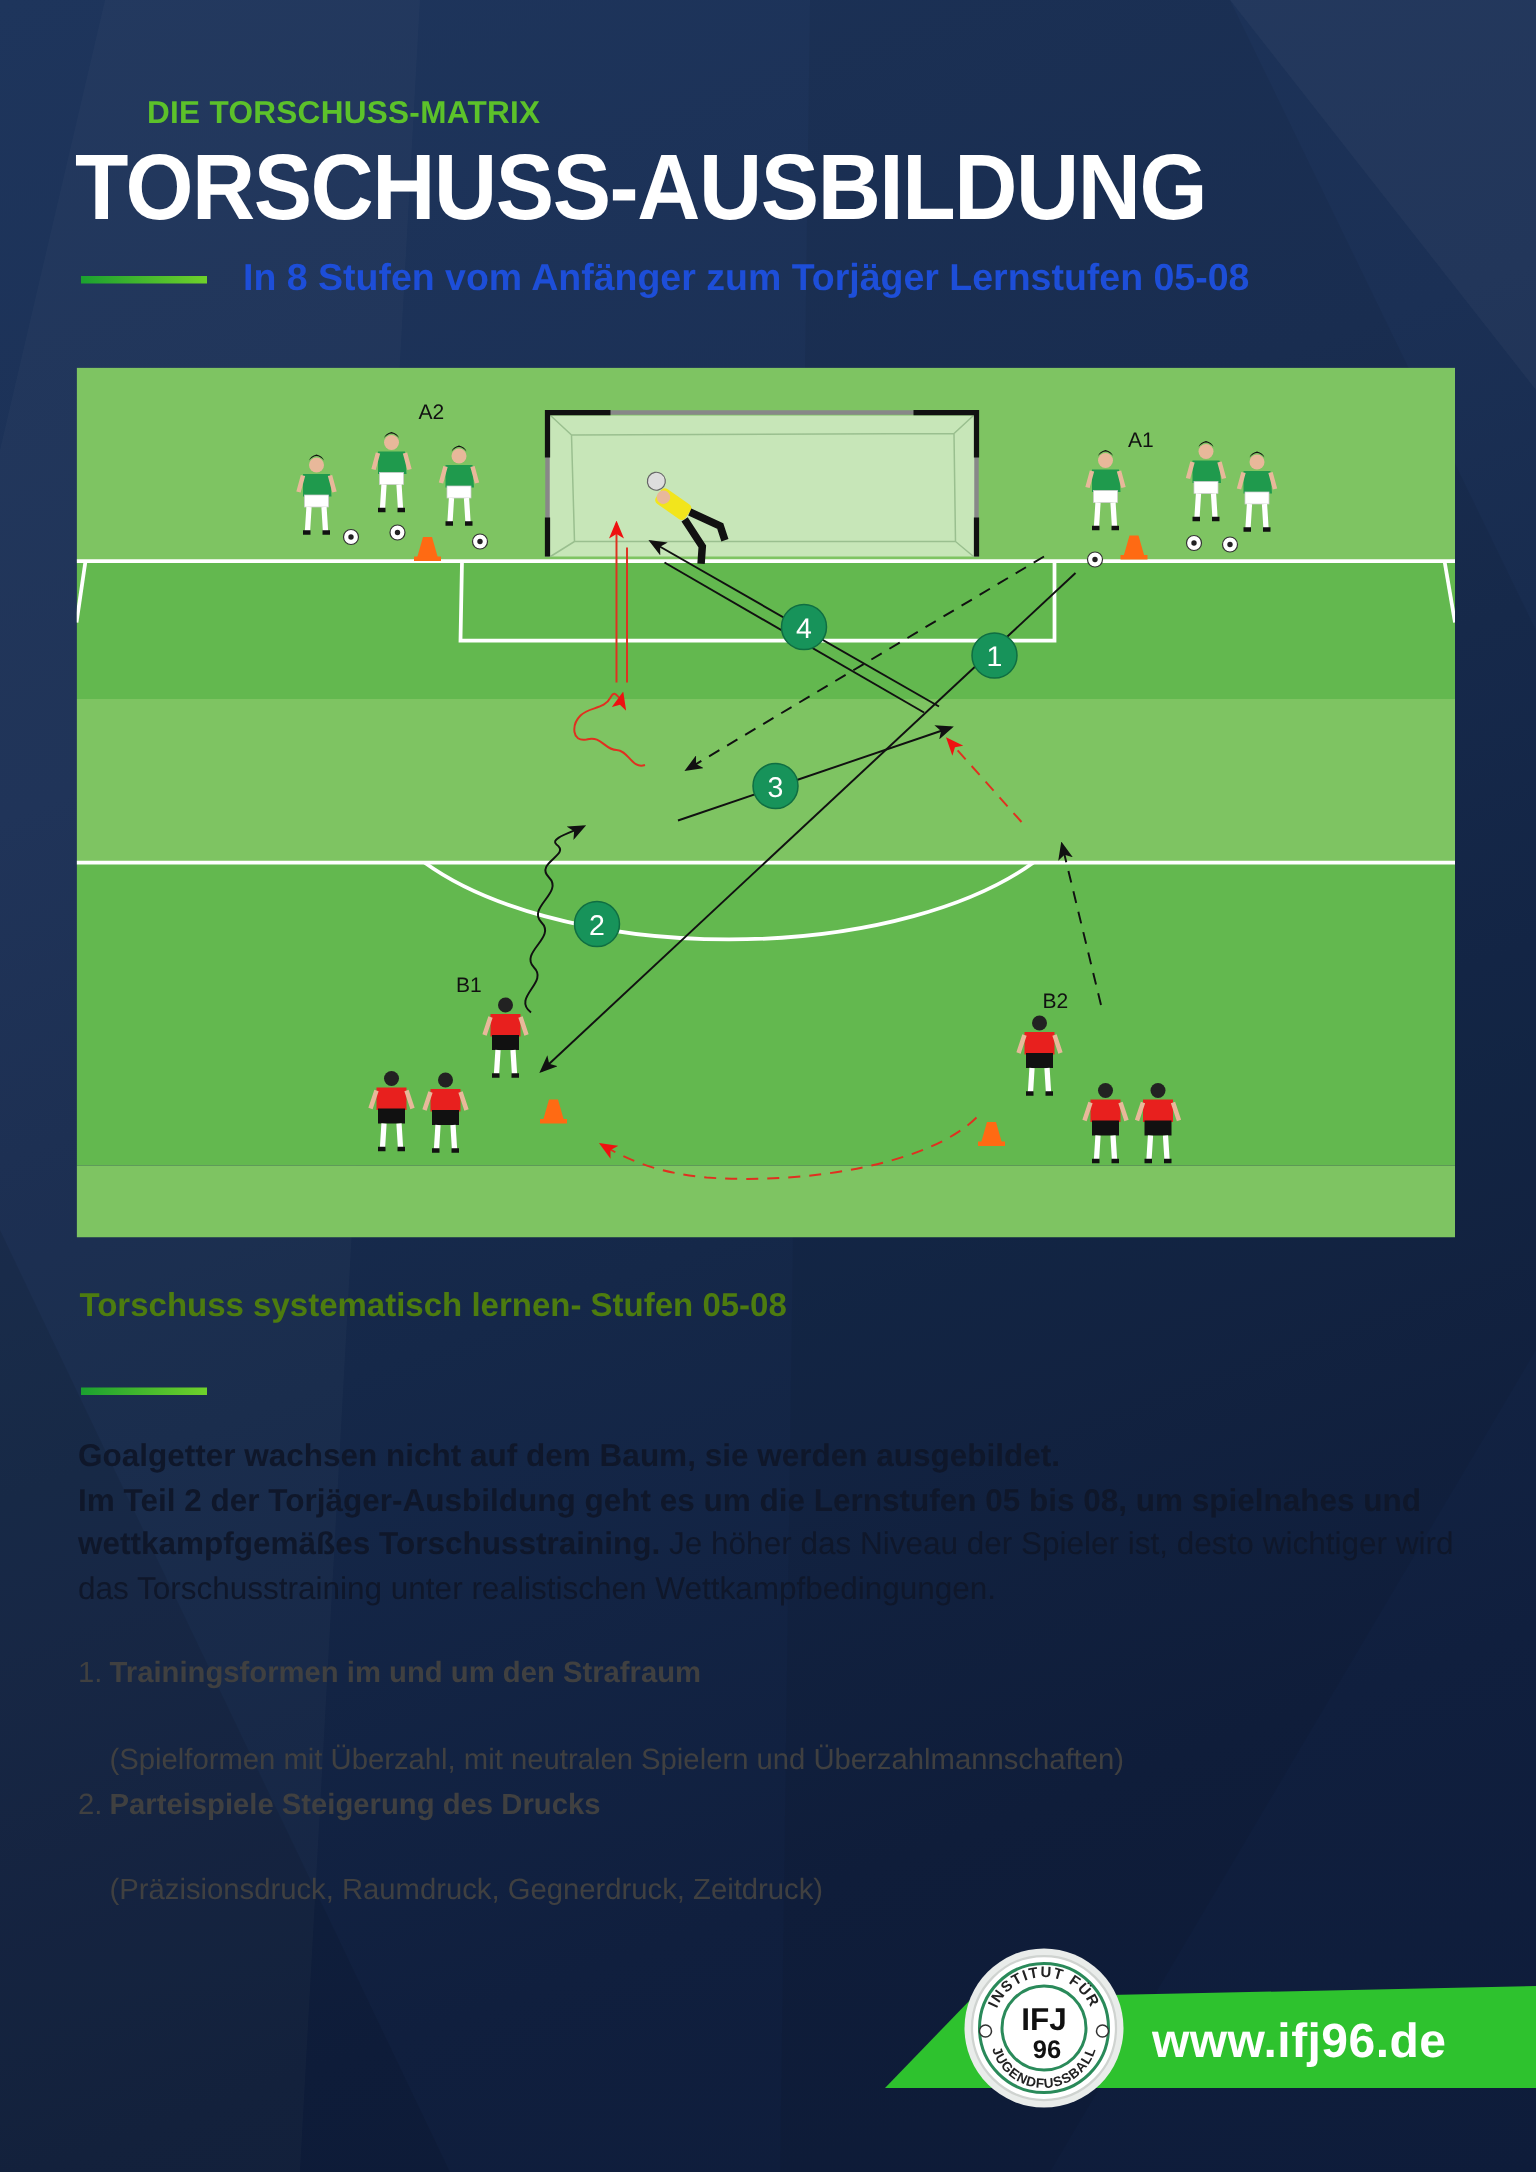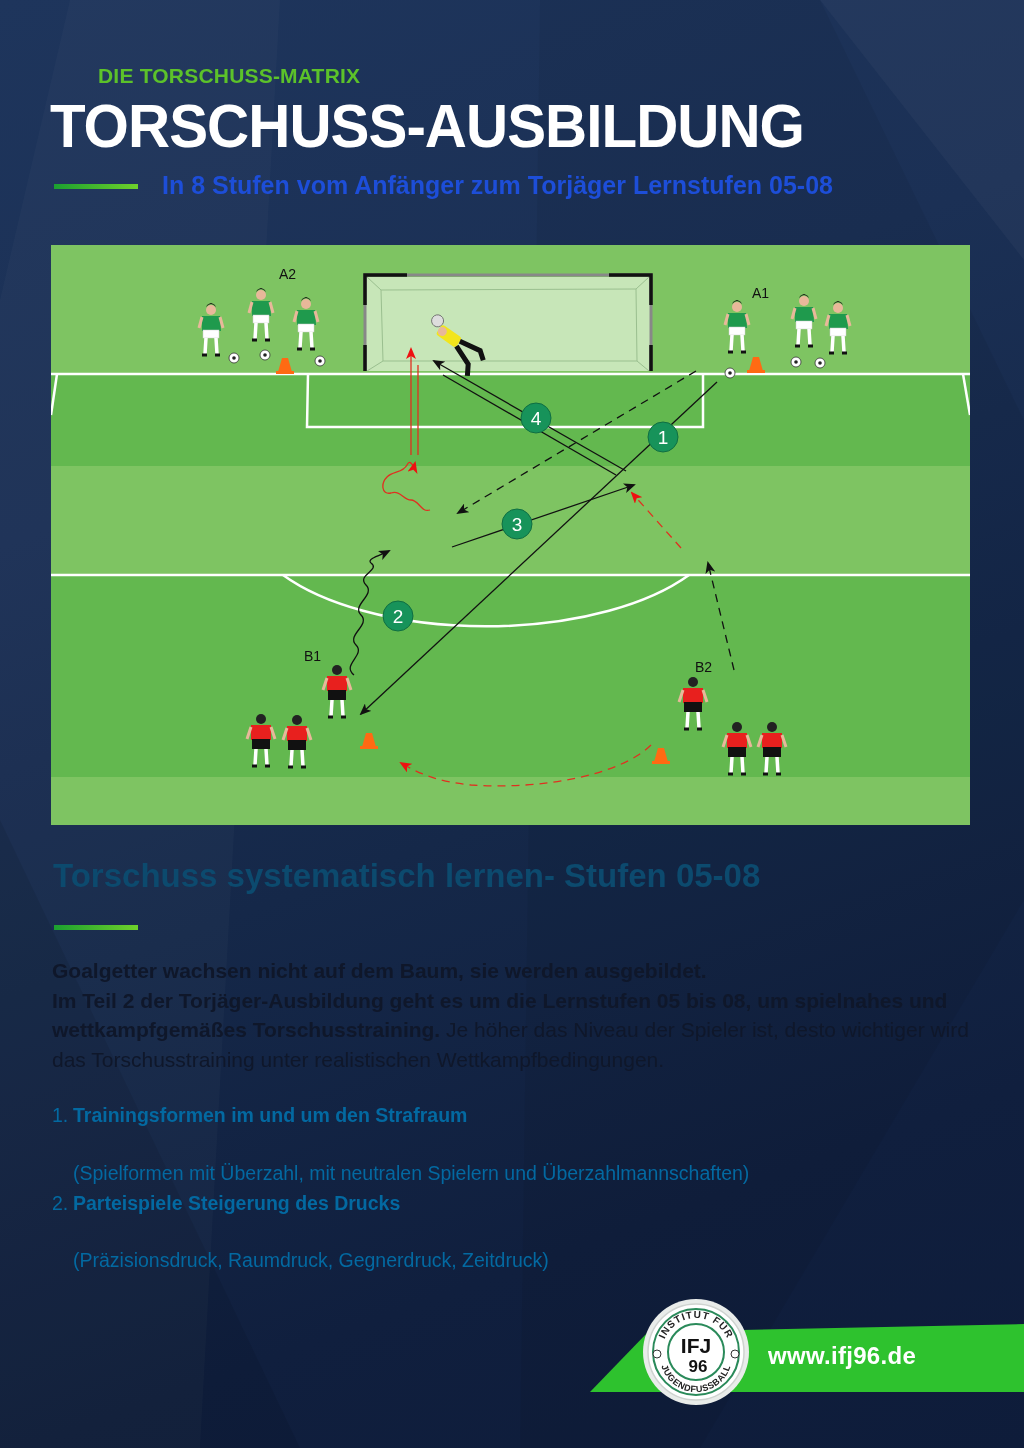--- a/index.html
+++ b/index.html
@@ -28,44 +28,44 @@
     position:absolute; left:162px; top:171px;
     font-size:25px; font-weight:bold; color:#1d4ed8;
   }
   .field {
     position:absolute; left:51px; top:245px; width:919px; height:646px;
     overflow:hidden;
   }
   .field svg { display:block; }
   .section-title {
     position:absolute; left:53px; top:857px;
-    font-size:33px; font-weight:bold; color:#0c4a6e;
+    font-size:22px; font-weight:bold; color:#4d7c0f;
   }
   .section-bar {
     position:absolute; left:54px; top:925px; width:84px; height:5px;
     background:linear-gradient(90deg,#1ba030,#6fd12b);
   }
   .intro {
     position:absolute; left:52px; top:956px; width:920px;
     font-size:21px; line-height:29.5px; color:#0f172a;
   }
   .intro b { font-weight:bold; }
   .list {
     position:absolute; left:52px; top:1101px; width:880px;
-    font-size:19.5px; line-height:29.8px; color:#0369a1; list-style:none;
+    font-size:19.5px; line-height:29.8px; color:#404040; list-style:none;
   }
   .list li .num { display:inline-block; width:21px; }
   .list li .head { font-weight:bold; }
   .list li .sub { display:block; padding-left:21px;margin-top:28px; }
   .banner {
     position:absolute; left:590px; top:1324px; width:434px; height:68px;
   }
   .banner-url {
     position:absolute; left:768px; top:1342px;
-    font-size:24px; font-weight:bold; color:#fff; letter-spacing:0.3px;
+    font-size:32px; font-weight:bold; color:#fff; letter-spacing:0.3px;
   }
   .logo {
     position:absolute; left:642px; top:1298px; width:108px; height:108px;
   }
 </style>
 </head>
 <body>
 
 <svg class="bg-facet" width="1024" height="1448" style="left:0;top:0;">
   <polygon points="70,0 280,0 200,1448 0,1448 0,300" fill="#ffffff" opacity="0.025"></polygon>

